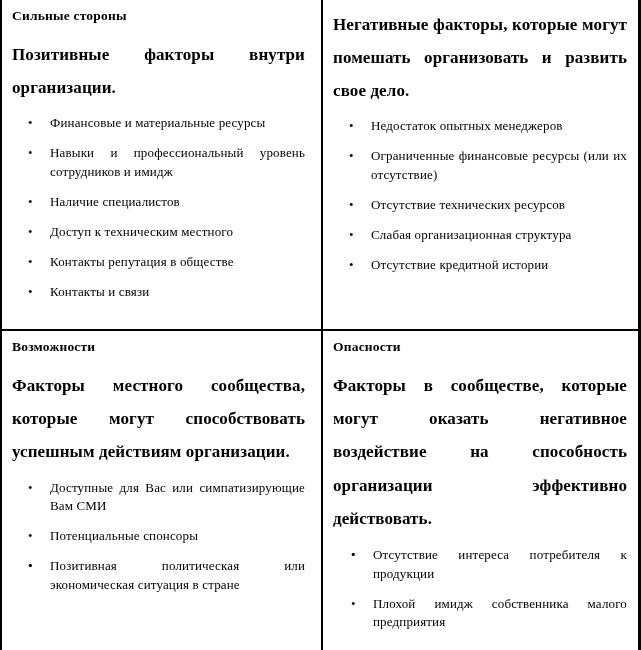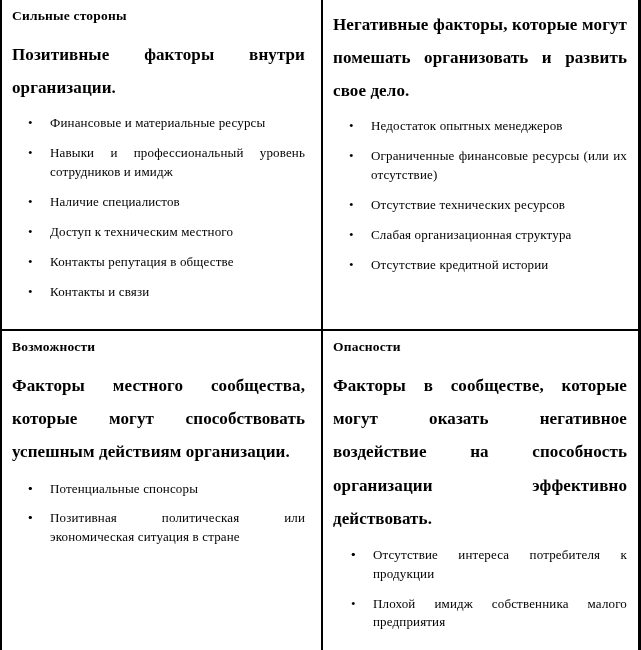--- a/index.html
+++ b/index.html
@@ -148,20 +148,21 @@
         </li>
       </ul>
   </div>
 
   <div class="quadrant q-opportunities">
     <div class="q-heading">Возможности</div>
     <div class="q-intro">Факторы местного сообщества, которые могут способствовать успешным действиям организации.</div>
     <ul class="q-list">
         <li>
           <span class="bullet">•</span>
+          <span class="txt">Доступные для Вас или симпатизирующие Вам СМИ</span>
         </li>
         <li>
           <span class="bullet">•</span>
           <span class="txt">Потенциальные спонсоры</span>
         </li>
         <li>
           <span class="bullet">•</span>
         </li>
         <li>
           <span class="bullet">•</span>

